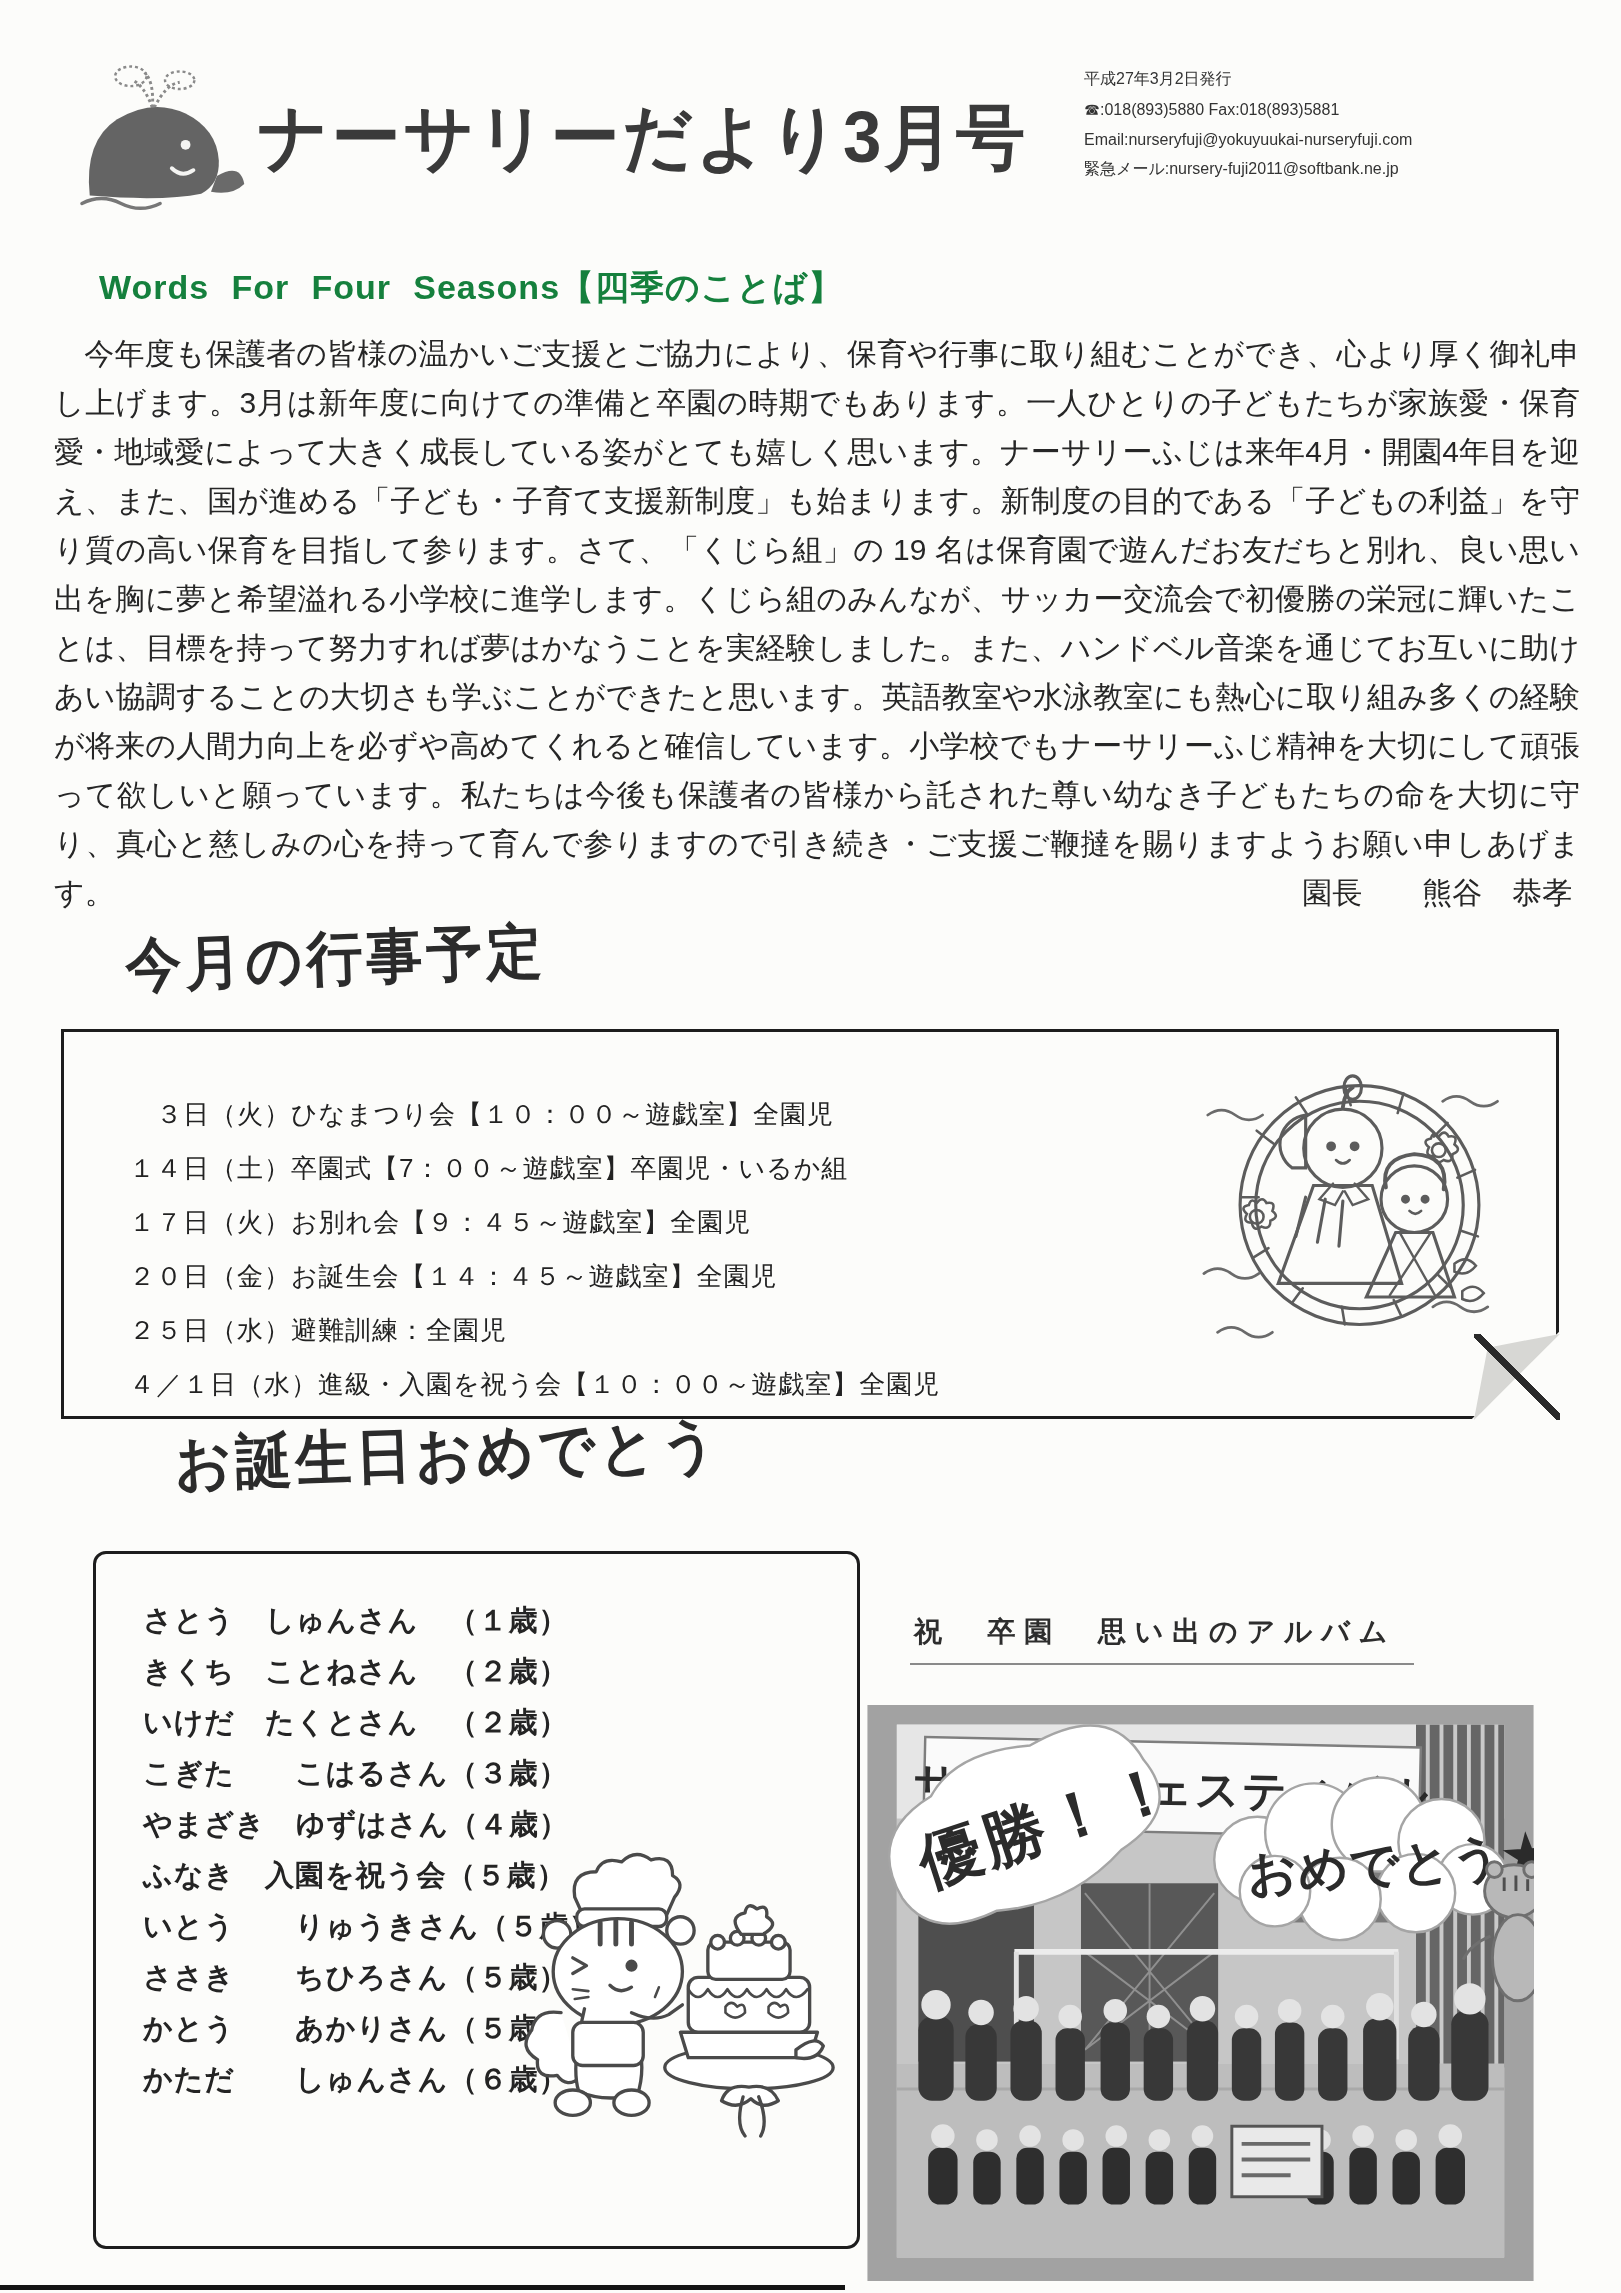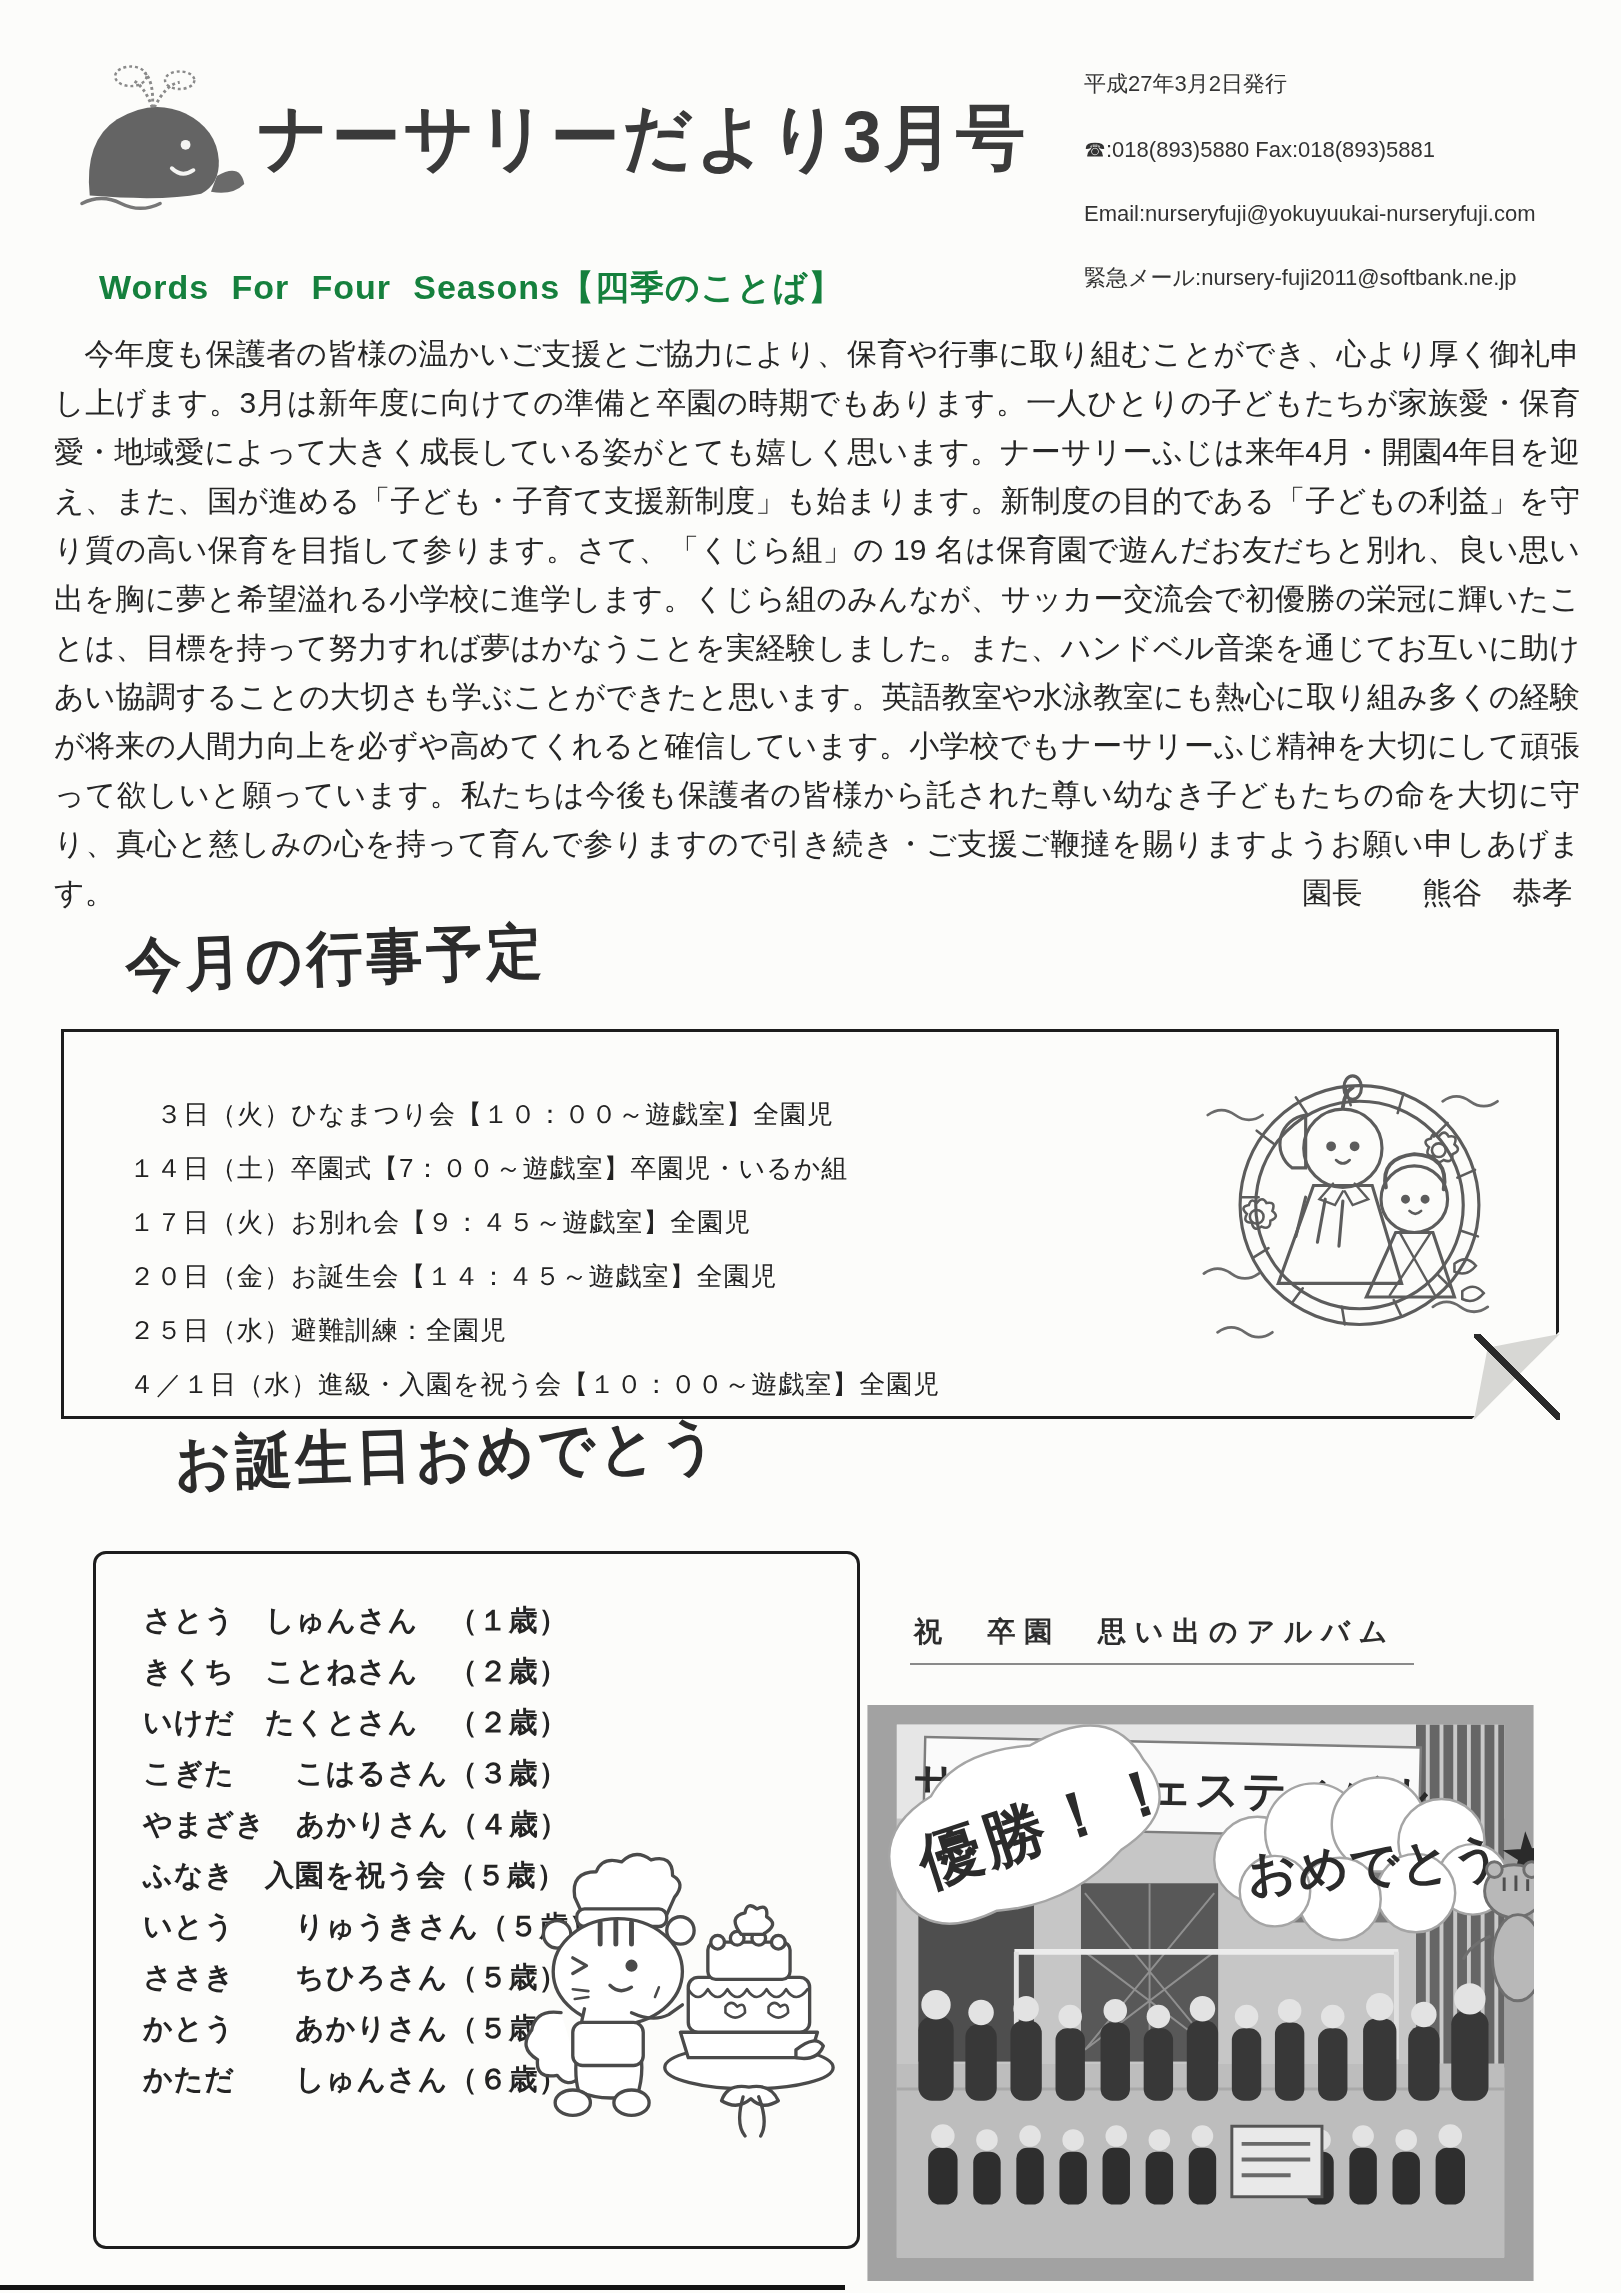--- a/index.html
+++ b/index.html
@@ -11,22 +11,22 @@
   }
   
   .whale{position:absolute; left:76px; top:47px; width:181px; height:176px;}
   .title{
     position:absolute; left:258px; top:90px; margin:0;
     font-size:69px; font-weight:900; letter-spacing:2.9px; color:#3a3a3a;
     transform:scaleY(1.04); transform-origin:left top; white-space:nowrap;
   }
   .contact{
     position:absolute; left:1084px; top:69px; width:529px;
-    display:flex; flex-direction:column; gap:36px;
-    font-size:22px; font-weight:500; color:#333; white-space:nowrap;
+    display:flex; flex-direction:column; gap:10px;
+    font-size:16px; font-weight:500; color:#333; white-space:nowrap;
   }
   
   .wffs-heading{
     position:absolute; left:93px; top:259px; margin:6px;
     font-size:34px; font-weight:700; letter-spacing:1px; word-spacing:11.8px;
     color:#15803d; white-space:nowrap;
   }
   .greeting-body{
     position:absolute; left:54px; top:329px; width:1526px; margin:0;
     font-size:30px; line-height:49px; text-align:justify; color:#262626;
@@ -164,21 +164,21 @@
   </div>
 
   <h2 class="stamp-heading birthday-heading">お誕生日おめでとう</h2>
 
   <div class="birthday-box">
     <ul class="birthday-list">
         <li>さとう　しゅんさん　（１歳）</li>
         <li>きくち　ことねさん　（２歳）</li>
         <li>いけだ　たくとさん　（２歳）</li>
         <li>こぎた　　こはるさん（３歳）</li>
-        <li>やまざき　あかりさん（４歳）</li>
+        <li>やまざき　ゆずはさん（４歳）</li>
         <li>ふなき　入園を祝う会（５歳）</li>
         <li>いとう　　りゅうきさん（５歳）</li>
         <li>ささき　　ちひろさん（５歳）</li>
         <li>かとう　　あかりさん（５歳）</li>
         <li>かただ　　しゅんさん（６歳）</li>
       </ul>
 
     <svg class="tiger-cake" viewBox="0 0 330 320" aria-hidden="true">
       <g fill="#fff" stroke="#4a4a4a" stroke-width="3.4" stroke-linecap="round" stroke-linejoin="round">
         <path d="M60,58 q-4,-26 22,-26 q6,-16 26,-10 q14,-14 30,-2 q22,-6 22,16 q14,8 2,22 l-8,18 l-84,4 Z"></path>

